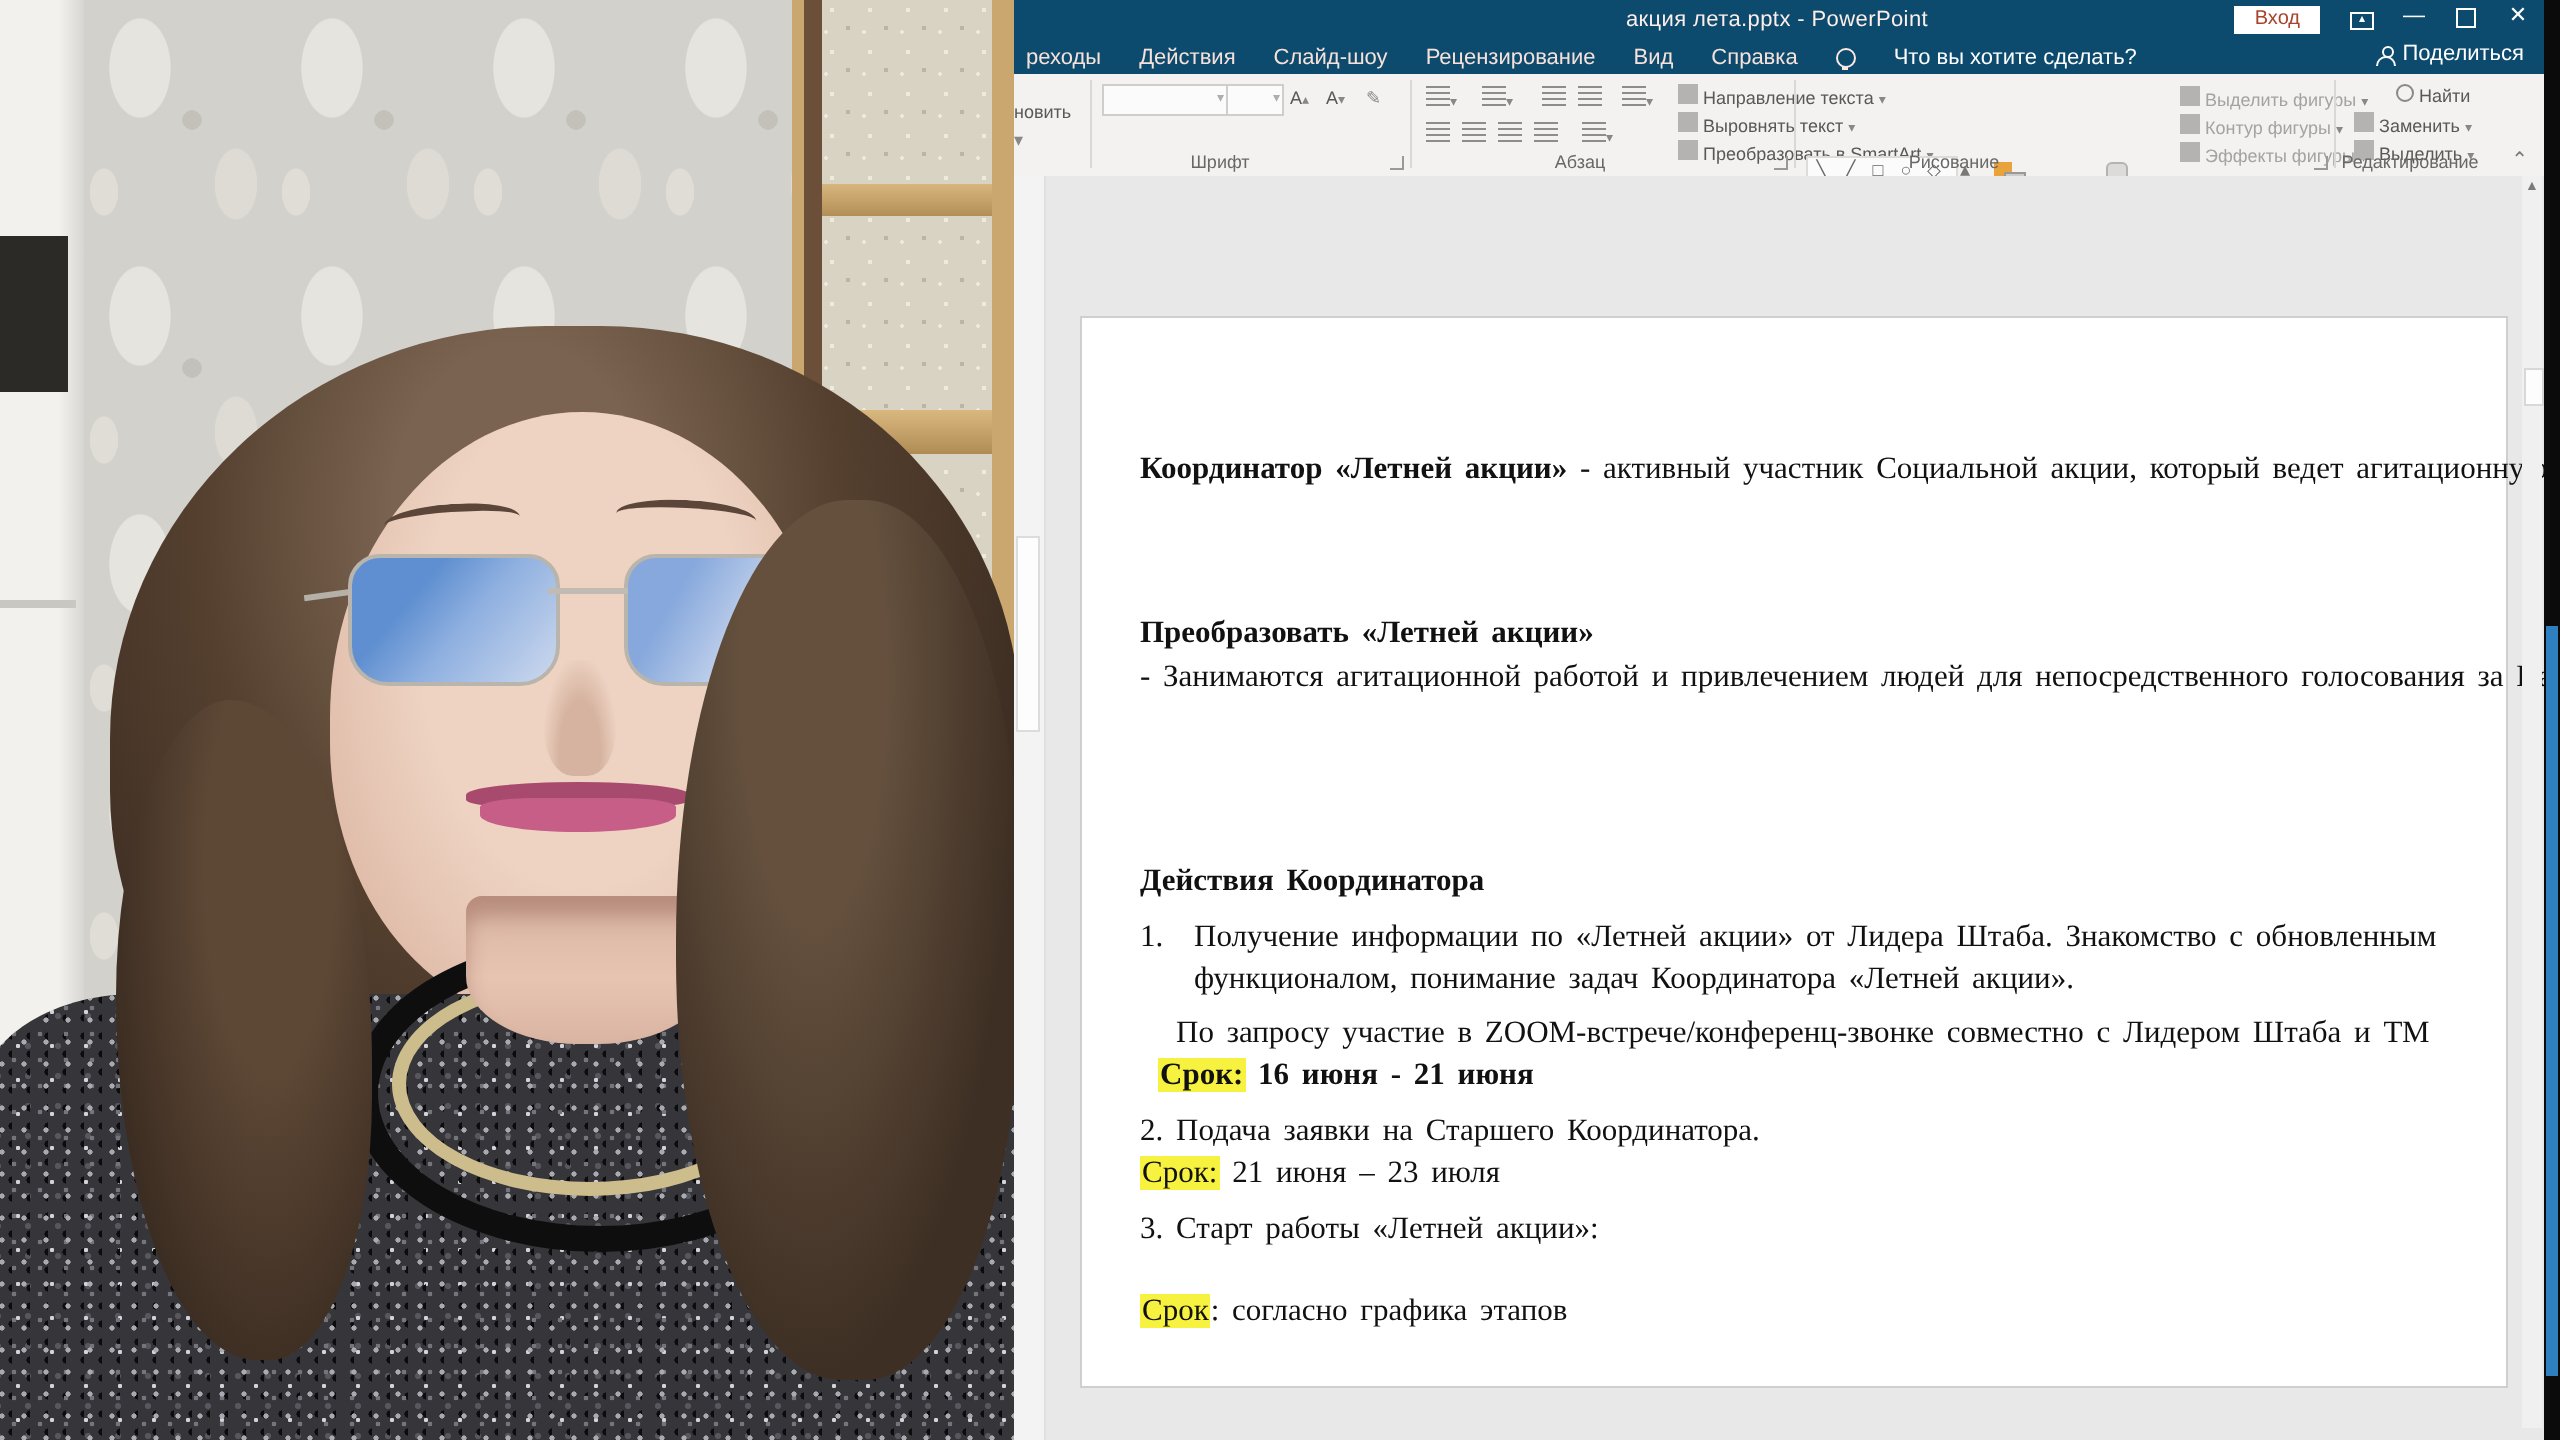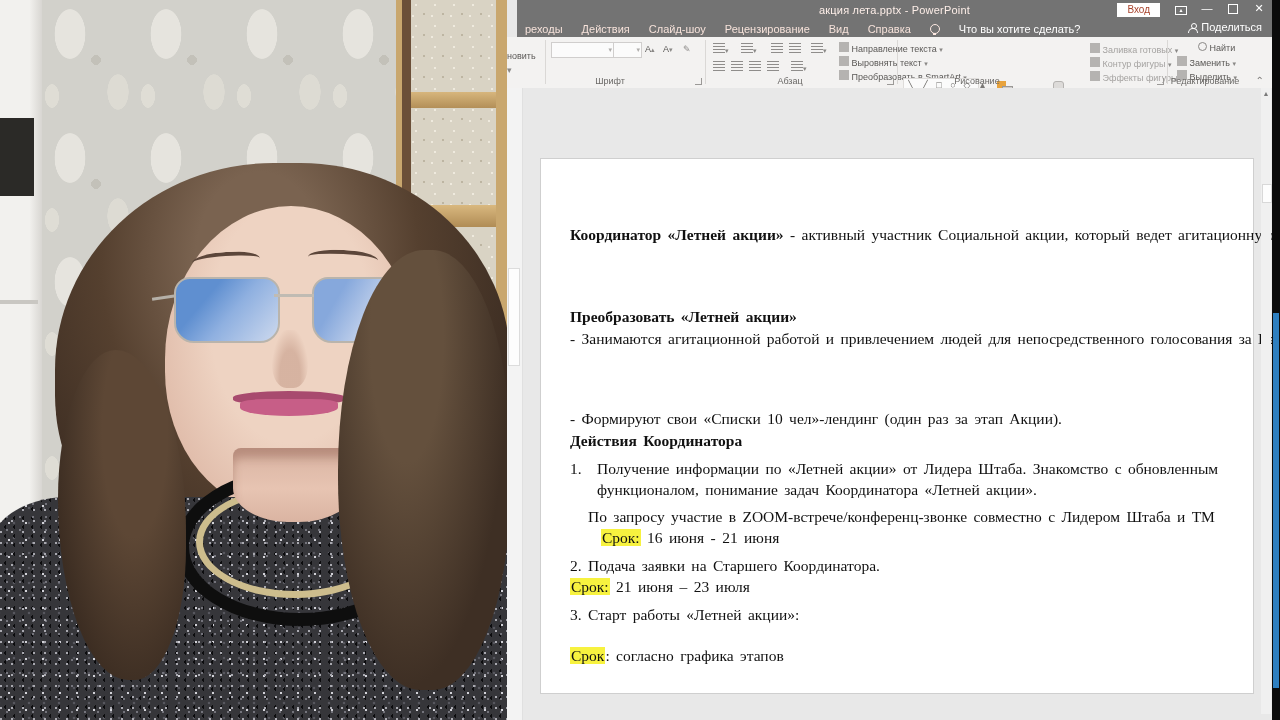--- a/index.html
+++ b/index.html
@@ -1,20 +1,20 @@
 <!DOCTYPE html>
 <html><head>
 <meta charset="utf-8">
 <style>
   html,body{margin:0;padding:0;width:1280px;height:720px;overflow:hidden;background:#0b0b0b;
     font-family:"Liberation Sans",sans-serif;-webkit-font-smoothing:antialiased;}
   #app{position:absolute;inset:0;width:1280px;height:720px;}
   
   #ppt{position:absolute;left:505px;top:0;width:767px;height:720px;background:#e8e8e8;}
-  .titlebar{position:absolute;left:0;top:0;right:0;height:37px;background:#737373;margin-left:12px;}
+  .titlebar{position:absolute;left:0;top:0;right:0;height:37px;background:#0c4a6e;}
   .t-title{position:absolute;top:4px;left:0;right:0;text-align:center;font-size:11px;color:#fdeee8;letter-spacing:.2px;}
   .signin{position:absolute;top:3px;right:112px;background:#fff;color:#a8432c;font-size:10px;padding:1px 10px 2px;cursor:default;}
   .wc{position:absolute;top:0;width:26px;height:18px;color:#fff;text-align:center;font-size:11px;line-height:17px;}
   .wc-ribbon{right:78px;}
   .wc-min{right:52px;}
   .wc-max{right:26px;}
   .wc-close{right:0;}
   .maxbox{display:inline-block;width:8px;height:8px;border:1px solid #fff;margin-top:4px;}
   .ribbox{display:inline-block;width:10px;height:7px;border:1px solid #fff;margin-top:5px;font-size:6px;line-height:6px;color:#fff;}
   .tabs{position:absolute;left:8px;top:20px;height:17px;display:flex;gap:19px;font-size:11px;color:#f6e2da;white-space:nowrap;align-items:center;}
@@ -217,21 +217,21 @@
       <div class="chev" style="left:475px;top:42px;">▴</div>
       <div class="chev" style="left:475px;top:53px;">▾</div>
       <div class="chev" style="left:475px;top:64px;">▾</div>
       <div class="arr-sq" style="left:492px;top:44px;background:#e8a33d;"></div>
       <div class="arr-sq" style="left:497px;top:49px;background:#cfcdcb;border:1px solid #9a9896;"></div>
       <div class="ritem" style="left:482px;top:62px;"><span>Упорядочить</span></div>
       <div class="ritem" style="left:482px;top:73px;color:#8a8886;">▾</div>
       <div class="arr-sq" style="left:548px;top:44px;background:#dddbd9;border:1px solid #b5b3b1;border-radius:3px;"></div>
       <div class="ritem gray" style="left:540px;top:58px;"><span>Экспресс-</span></div>
       <div class="ritem gray" style="left:544px;top:69px;"><span>стили</span> <span class="mini">▾</span></div>
-      <div class="ritem gray" style="left:585px;top:6px;"><span class="icbox"></span> <span>Заливка готовых</span> <span class="mini">▾</span></div>
+      <div class="ritem gray" style="left:585px;top:6px;"><span class="icbox"></span> <span>Выделить фигуры</span> <span class="mini">▾</span></div>
       <div class="ritem gray" style="left:585px;top:20px;"><span class="icbox"></span> <span>Контур фигуры</span> <span class="mini">▾</span></div>
       <div class="ritem gray" style="left:585px;top:34px;"><span class="icbox"></span> <span>Эффекты фигуры</span> <span class="mini">▾</span></div>
       <div class="glabel" style="left:432px;width:80px;">Рисование</div>
       <div class="launcher" style="left:652px;"></div>
       <div class="rsep" style="left:662px;"></div>
 
       <div class="ritem" style="left:672px;top:5px;margin-left:21px;"><span class="icbox" style="border-radius:50%;background:#f3f2f1;border:1px solid #8a8886;width:7px;height:7px;"></span> <span>Найти</span></div>
       <div class="ritem" style="left:672px;top:19px;"><span class="icbox"></span> <span>Заменить</span> <span class="mini">▾</span></div>
       <div class="ritem" style="left:672px;top:33px;"><span class="icbox"></span> <span>Выделить</span> <span class="mini">▾</span></div>
       <div class="glabel" style="left:655px;width:90px;">Редактирование</div>
@@ -243,29 +243,28 @@
         <div class="thumb-sb"></div>
       </div>
 
       <div class="slide">
 
         <div class="abs body wrap" style="left:29px;top:66px;width:668px;"><span class="bold">Координатор «Летней акции»</span><span> - активный участник Социальной акции, который ведет агитационную работу по привлечению людей, готовых поддержать Партию на выборах в Государственную Думу.</span></div>
 
         <div class="abs body bold" style="left:29px;top:148px;">Преобразовать «Летней акции»</div>
         <div class="abs body wrap" style="left:29px;top:170px;width:648px;">- Занимаются агитационной работой и привлечением людей для непосредственного голосования за Партию на выборах в Государственную Думу РФ, за определенное вознаграждение;</div>
 
-        <div class="abs body" style="left:29px;top:250px;">- Формируют свои «Списки 10 чел»-лендинг (один раз за этап Акции).</div>
         <div class="abs body bold" style="left:29px;top:272px;">Действия Координатора</div>
 
         <div class="abs body wrap" style="left:29px;top:300px;width:660px;">
           <span class="linum">1.</span>
           <div class="wrap" style="margin-left:27px;">Получение информации по «Летней акции» от Лидера Штаба. Знакомство с обновленным функционалом, понимание задач Координатора «Летней акции».</div>
         </div>
         <div class="abs body" style="left:47px;top:348px;">По запросу участие в ZOOM-встрече/конференц-звонке совместно с Лидером Штаба и ТМ</div>
-        <div class="abs body" style="left:60px;top:369px;"><span class="hl">Срок:</span> <span>16 июня - 21 июня</span></div>
+        <div class="abs body" style="left:38px;top:369px;font-weight:bold;"><span class="hl">Срок:</span> <span>16 июня - 21 июня</span></div>
 
         <div class="abs body" style="left:29px;top:397px;">2. Подача заявки на Старшего Координатора.</div>
         <div class="abs body" style="left:29px;top:418px;"><span class="hl">Срок:</span> <span>21 июня – 23 июля</span></div>
 
         <div class="abs body" style="left:29px;top:446px;">3. Старт работы «Летней акции»:</div>
         <div class="abs body" style="left:29px;top:487px;"><span class="hl">Срок</span><span>: согласно графика этапов</span></div>
       </div>
 
       <div class="vs-up">▲</div>
       <div class="vscroll">

